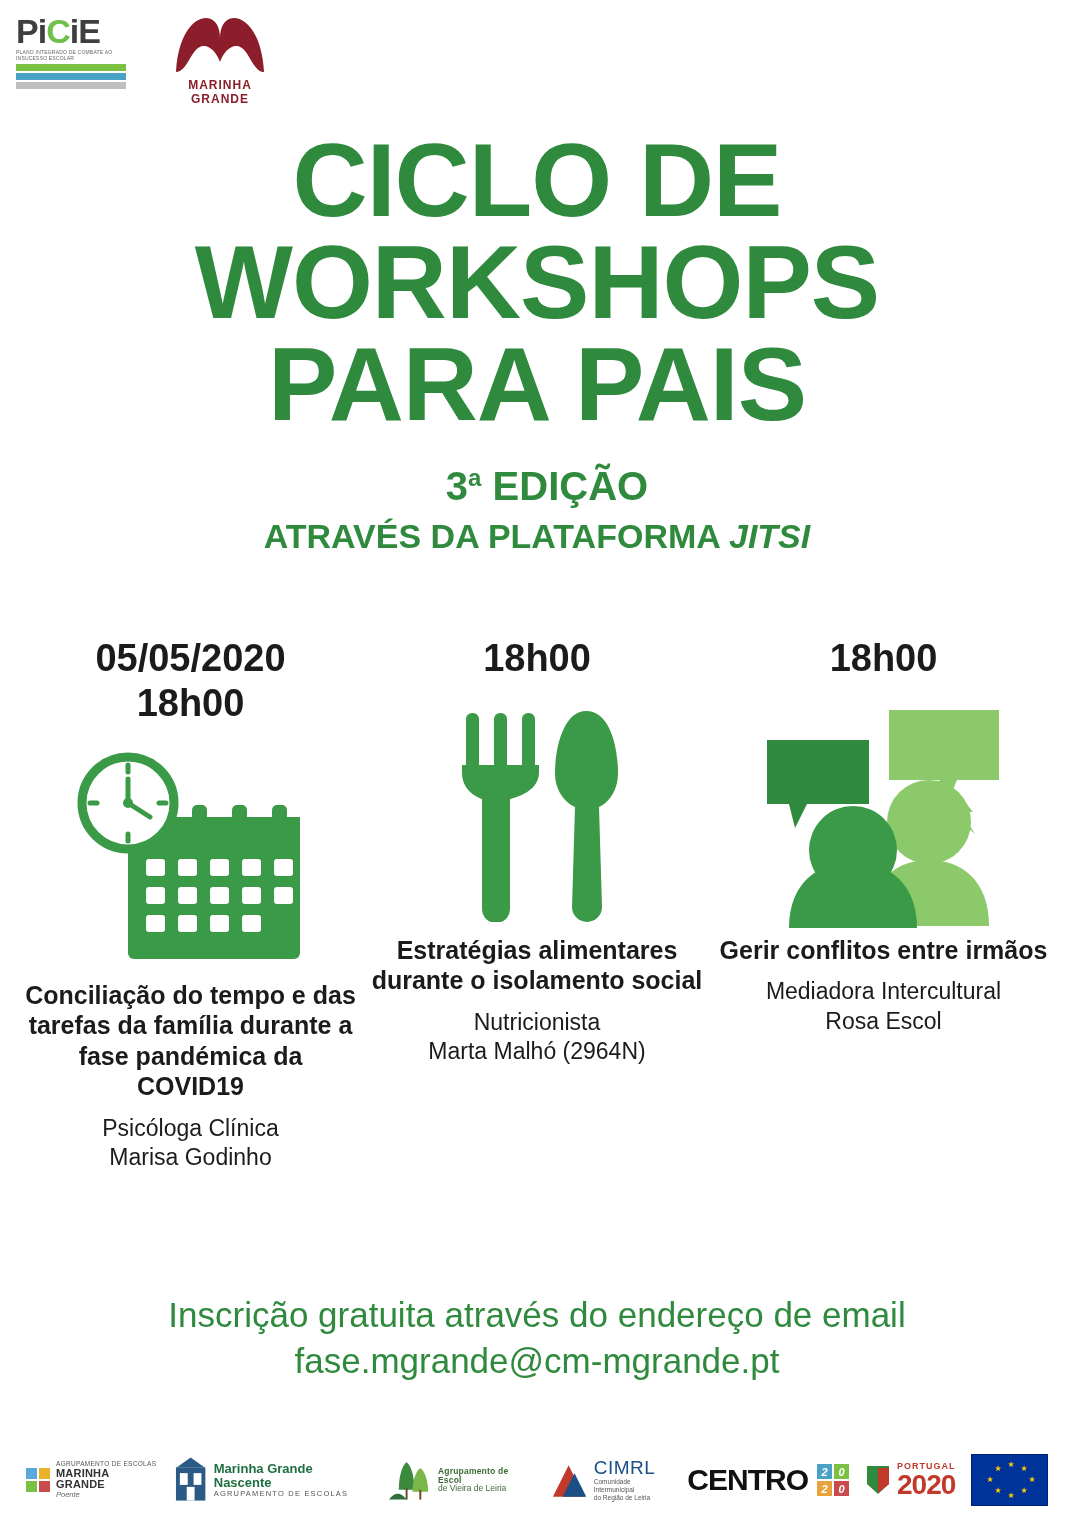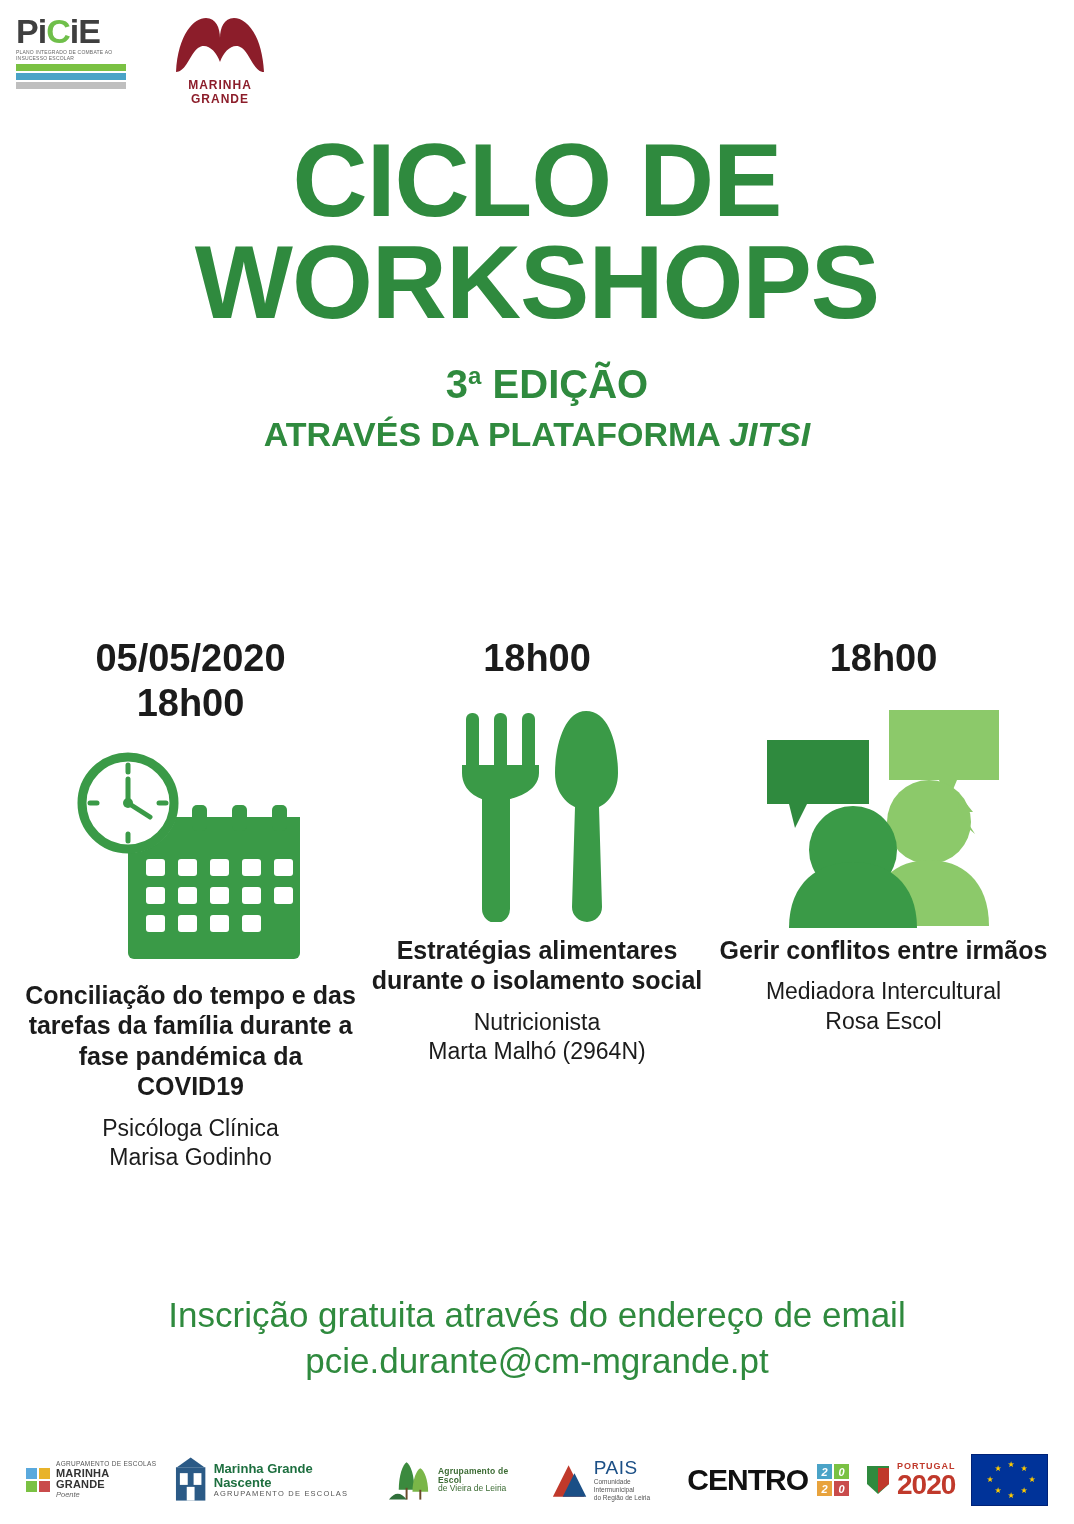--- a/index.html
+++ b/index.html
@@ -210,20 +210,21 @@
         <path d="M8 58 C10 20 26 4 38 4 C48 4 52 14 52 24 C52 14 56 4 66 4 C78 4 94 20 96 58 C86 58 82 40 74 34 C66 28 56 36 52 48 C48 36 38 28 30 34 C22 40 18 58 8 58 Z" fill="#8c1d2a"></path>
       </svg>
     </div>
     <div class="mg-name">MARINHA GRANDE</div>
   </div>
 </div>
 
 <div class="title-block">
   <div class="main-title">CICLO DE</div>
   <div class="main-title">WORKSHOPS</div>
+  <div class="main-title">PARA PAIS</div>
 
   <div class="edition">
     <span>3</span><sup>a</sup>
     <span>EDIÇÃO</span>
   </div>
 
   <div class="platform">
     <span>ATRAVÉS DA PLATAFORMA </span><em>JITSI</em>
   </div>
 </div>
@@ -313,21 +314,21 @@
     <div class="col-topic">Gerir conflitos entre irmãos</div>
     <div class="col-author">
       <div>Mediadora Intercultural</div>
       <div>Rosa Escol</div>
     </div>
   </div>
 </div>
 
 <div class="registration">
   <div>Inscrição gratuita  através do endereço de email</div>
-  <div>pcie.durante@cm-mgrande.pt</div>
+  <div>fase.mgrande@cm-mgrande.pt</div>
 </div>
 
 <div class="footer">
 
   <div class="f-item">
     <div class="aemgp-sq">
       <i style="background:#5aa9dd"></i>
         <i style="background:#e8b32a"></i>
       <i style="background:#7ac143"></i>
         <i style="background:#c94b4b"></i>
@@ -366,21 +367,21 @@
       <div class="vl-sub">de Vieira de Leiria</div>
     </div>
   </div>
 
   <div class="f-item">
     <svg width="40" height="42" viewBox="0 0 40 42">
       <path d="M4 38 L20 6 L36 38 Z" fill="#c0392b"></path>
       <path d="M14 38 L26 14 L38 38 Z" fill="#1b4f86"></path>
     </svg>
     <div class="f-text">
-      <div class="cimrl-name">PAIS</div>
+      <div class="cimrl-name">CIMRL</div>
       <div class="cimrl-sub">Comunidade Intermunicipal</div>
       <div class="cimrl-sub">do Região de Leiria</div>
     </div>
   </div>
 
   <div class="f-item">
     <div class="centro-word">CENTRO</div>
     <div class="centro-grid">
       <i style="background:#4aa3c7">2</i>
       <i style="background:#7ac143">0</i>

